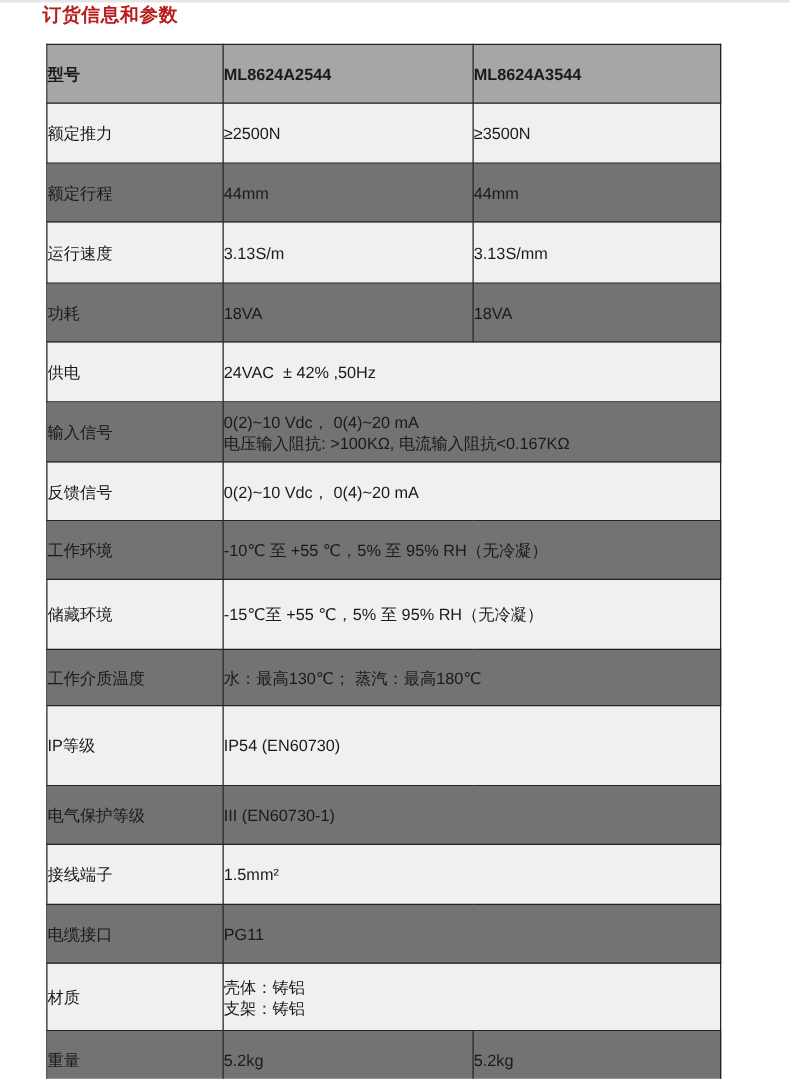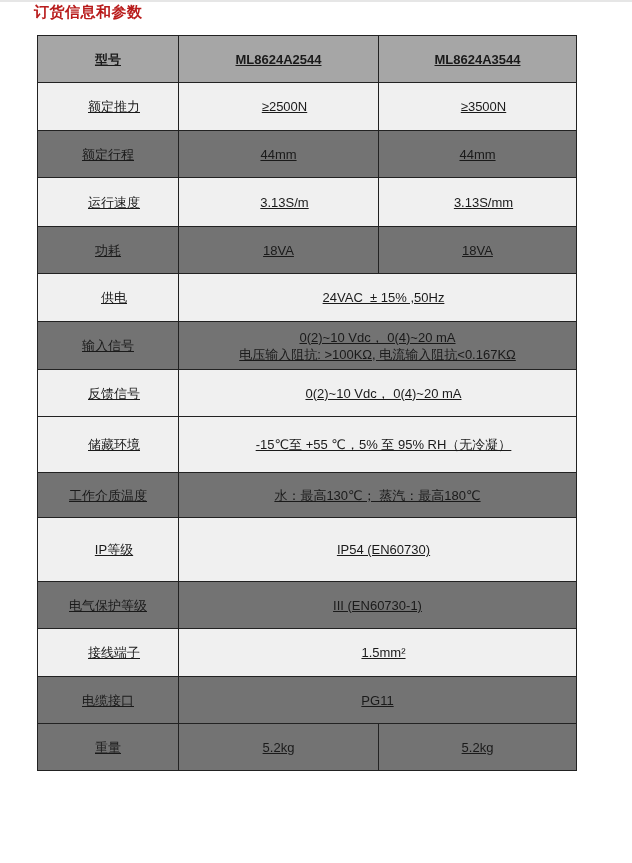--- a/index.html
+++ b/index.html
@@ -1,24 +1,24 @@
 <!DOCTYPE html>
 <html><head>
 <meta charset="utf-8">
 <style>
   html, body { margin: 0; padding: 0; background: #ffffff; }
   body { width: 632px; height: 863px; position: relative; overflow: hidden;
          font-family: "Liberation Sans", "DejaVu Sans", sans-serif; color: #1a1a1a; }
   .top-bar { position: absolute; left: 0; top: 0; width: 632px; height: 2px; background: #e6e6e6; }
   .title { position: absolute; left: 34px; top: 3px; font-size: 15px; font-weight: bold; color: #b91c1c; letter-spacing: 0.5px; }
   table.spec { position: absolute; left: 37px; top: 35px; border-collapse: collapse; table-layout: fixed; }
-  table.spec td, table.spec th { border: 1.6px solid #222; text-align: center; vertical-align: middle;
-         font-size: 13px; padding: 0; line-height: 17px; text-decoration: underline; }
+  table.spec td, table.spec th { border: 1.6px solid #222; text-align: left; vertical-align: middle;
+         font-size: 13px; padding: 0; line-height: 17px; }
   table.spec th { background: #a6a6a6; font-weight: bold; font-size: 13px; }
-  tr.alt td { background: #f0f0f0; padding-left: 12px; }
+  tr.alt td { background: #f0f0f0; }
   tr.plain td { background: #737373; }
   col.c0 { width: 141px; } col.c1 { width: 200px; } col.c2 { width: 198px; }
   .multi span { display: block; }
 </style>
 </head>
 <body>
 
 <div class="top-bar"></div>
 <div class="title">订货信息和参数</div>
 
@@ -49,32 +49,36 @@
     <td>3.13S/m</td>
     <td>3.13S/mm</td>
   </tr>
   <tr class="plain" style="height:47px">
     <td>功耗</td>
     <td>18VA</td>
     <td>18VA</td>
   </tr>
   <tr class="alt" style="height:48px">
     <td>供电</td>
-    <td colspan="2" style="white-space:pre">24VAC  ± 15% ,50Hz</td>
+    <td colspan="2" style="white-space:pre">24VAC  ± 42% ,50Hz</td>
   </tr>
   <tr class="plain" style="height:48px">
     <td>输入信号</td>
     <td colspan="2" class="multi">
       <span>0(2)~10 Vdc， 0(4)~20 mA</span>
       <span>电压输入阻抗:  &gt;100KΩ, 电流输入阻抗&lt;0.167KΩ</span>
     </td>
   </tr>
   <tr class="alt" style="height:47px">
     <td>反馈信号</td>
     <td colspan="2">0(2)~10 Vdc， 0(4)~20 mA</td>
+  </tr>
+  <tr class="plain" style="height:47px">
+    <td>工作环境</td>
+    <td colspan="2">-10℃ 至 +55 ℃，5% 至 95% RH（无冷凝）</td>
   </tr>
   <tr class="alt" style="height:56px">
     <td>储藏环境</td>
     <td colspan="2">-15℃至 +55 ℃，5% 至 95% RH（无冷凝）</td>
   </tr>
   <tr class="plain" style="height:45px">
     <td>工作介质温度</td>
     <td colspan="2">水：最高130℃； 蒸汽：最高180℃</td>
   </tr>
   <tr class="alt" style="height:64px">
@@ -86,19 +90,26 @@
     <td colspan="2">III (EN60730-1)</td>
   </tr>
   <tr class="alt" style="height:48px">
     <td>接线端子</td>
     <td colspan="2">1.5mm²</td>
   </tr>
   <tr class="plain" style="height:47px">
     <td>电缆接口</td>
     <td colspan="2">PG11</td>
   </tr>
+  <tr class="alt" style="height:54px">
+    <td>材质</td>
+    <td colspan="2" class="multi">
+      <span>壳体：铸铝</span>
+      <span>支架：铸铝</span>
+    </td>
+  </tr>
   <tr class="plain" style="height:47px">
     <td>重量</td>
     <td>5.2kg</td>
     <td>5.2kg</td>
   </tr>
 </tbody>
   </table>
 
 </body></html>

